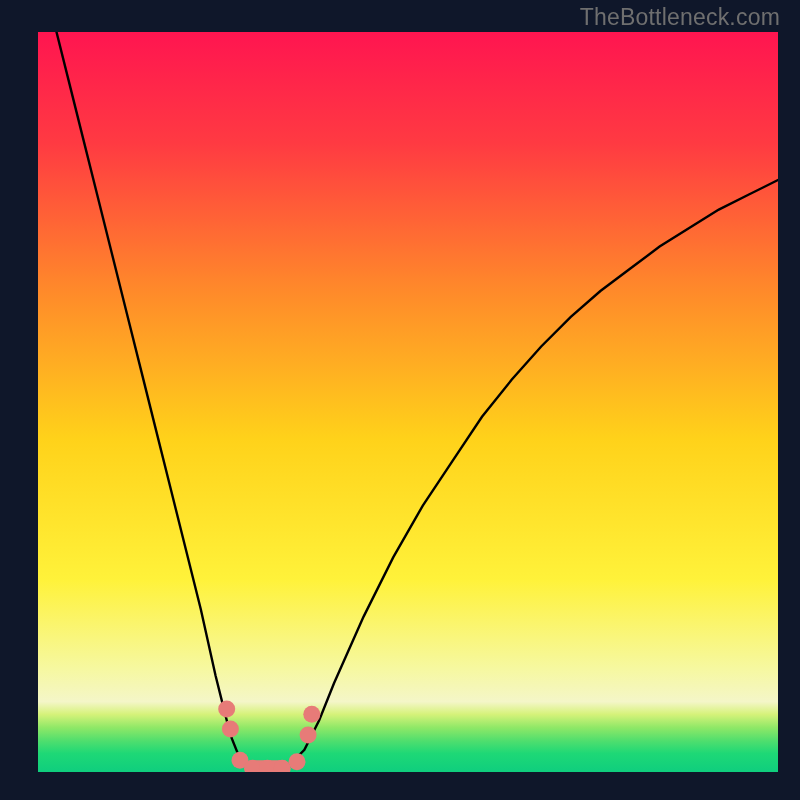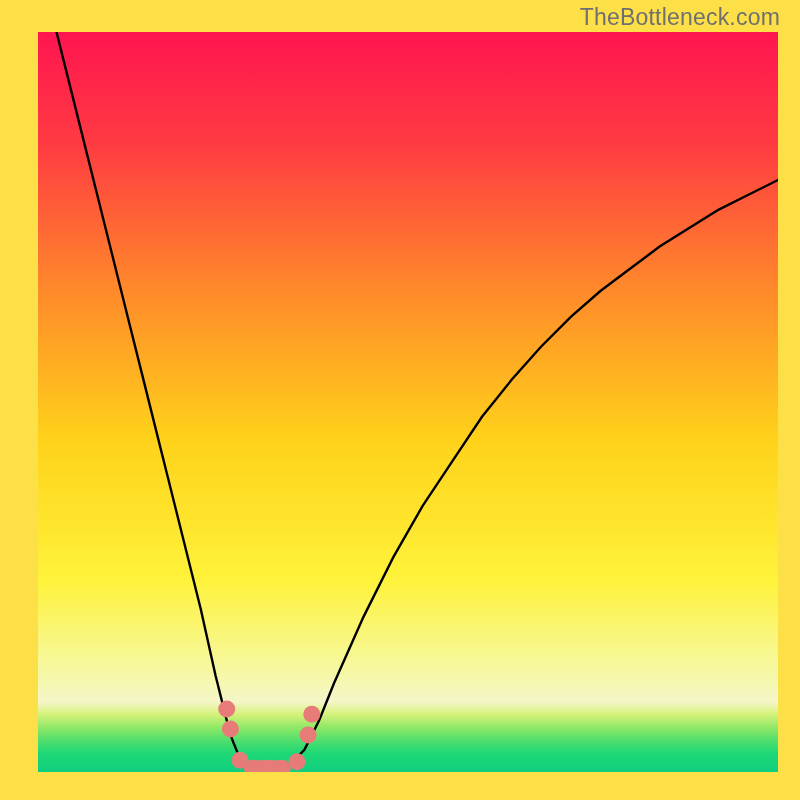--- a/index.html
+++ b/index.html
@@ -7,21 +7,21 @@
     padding: 0;
     width: 800px;
     height: 800px;
     background: #000;
     overflow: hidden;
     font-family: Arial, Helvetica, sans-serif;
   }
   .frame {
     position: absolute;
     inset: 0;
-    background: #fde047;
+    background: #0f172a;
     padding-left: 20px;
   }
   .watermark {
     position: absolute;
     top: 4px;
     right: 20px;
     color: #6f6f6f;
     font-size: 23px;
     font-weight: 400;
     letter-spacing: 0.2px;

